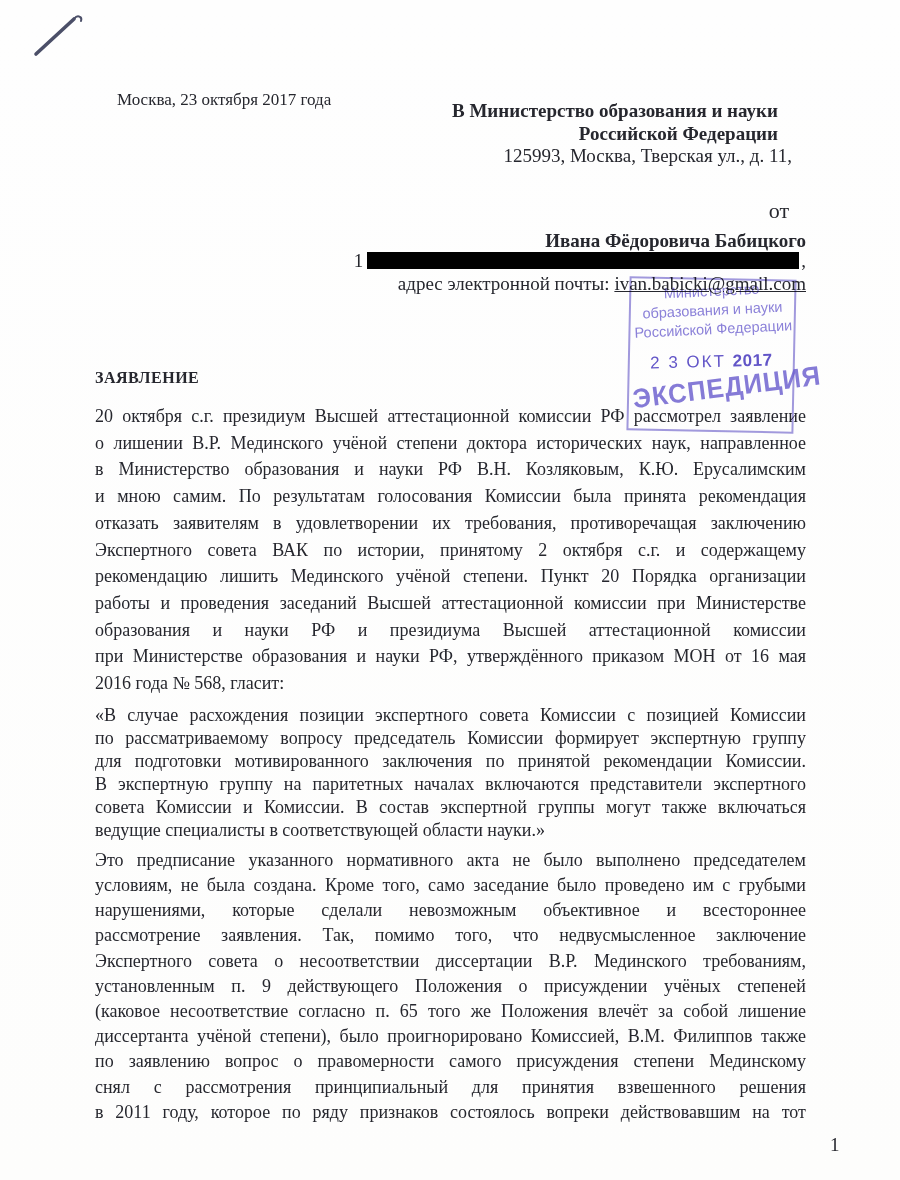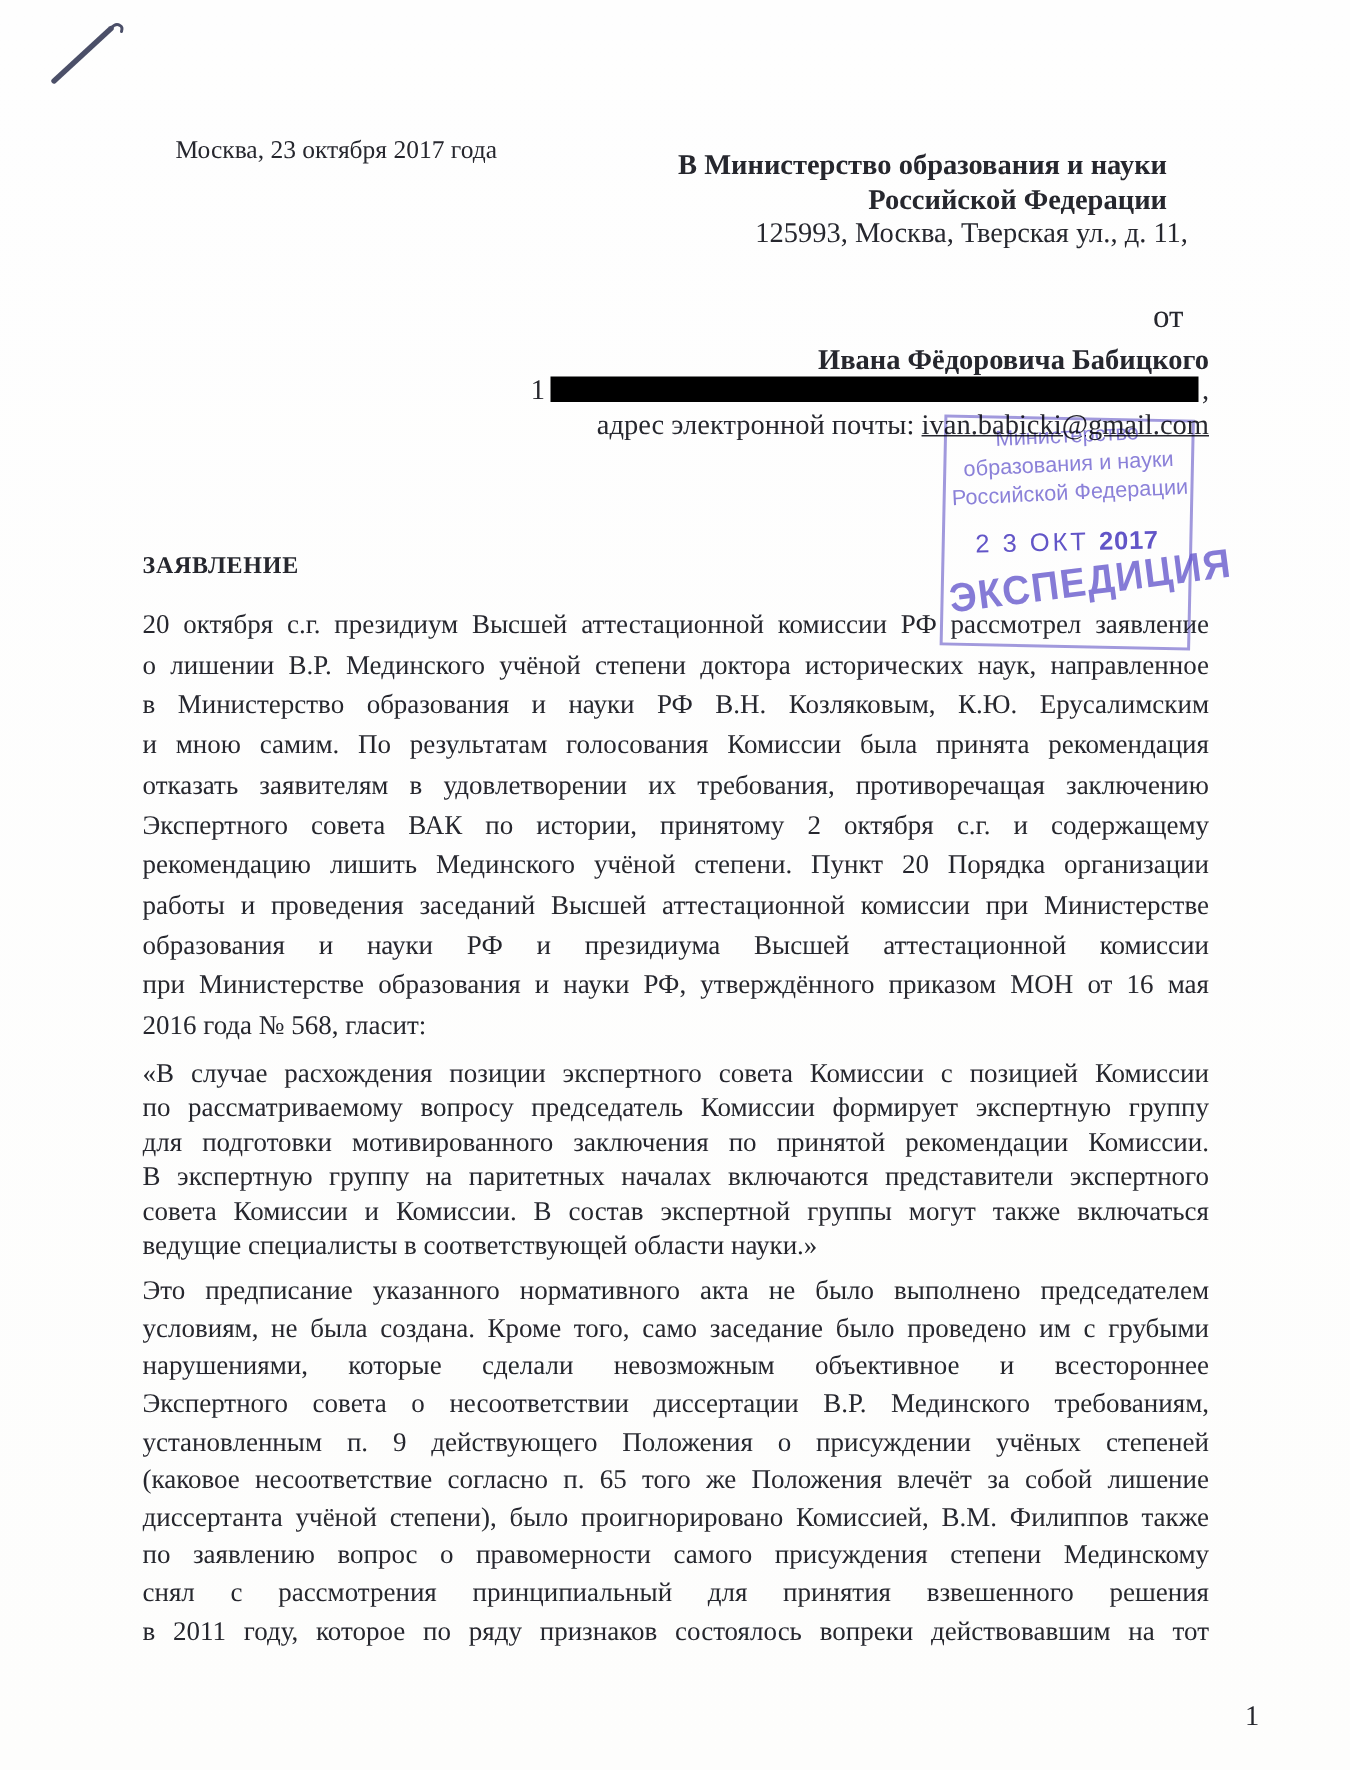--- a/index.html
+++ b/index.html
@@ -122,20 +122,21 @@
         <div class="line">по рассматриваемому вопросу председатель Комиссии формирует экспертную группу</div>
         <div class="line">для подготовки мотивированного заключения по принятой рекомендации Комиссии.</div>
         <div class="line">В экспертную группу на паритетных началах включаются представители экспертного</div>
         <div class="line">совета Комиссии и Комиссии. В состав экспертной группы могут также включаться</div>
         <div class="line">ведущие специалисты в соответствующей области науки.»</div>
       </div>
       <div class="para p3">
         <div class="line">Это предписание указанного нормативного акта не было выполнено председателем</div>
         <div class="line">условиям, не была создана. Кроме того, само заседание было проведено им с грубыми</div>
         <div class="line">нарушениями, которые сделали невозможным объективное и всестороннее</div>
+        <div class="line">рассмотрение заявления. Так, помимо того, что недвусмысленное заключение</div>
         <div class="line">Экспертного совета о несоответствии диссертации В.Р. Мединского требованиям,</div>
         <div class="line">установленным п. 9 действующего Положения о присуждении учёных степеней</div>
         <div class="line">(каковое несоответствие согласно п. 65 того же Положения влечёт за собой лишение</div>
         <div class="line">диссертанта учёной степени), было проигнорировано Комиссией, В.М. Филиппов также</div>
         <div class="line">по заявлению вопрос о правомерности самого присуждения степени Мединскому</div>
         <div class="line">снял с рассмотрения принципиальный для принятия взвешенного решения</div>
         <div class="line">в 2011 году, которое по ряду признаков состоялось вопреки действовавшим на тот</div>
       </div>
     </div>
 

